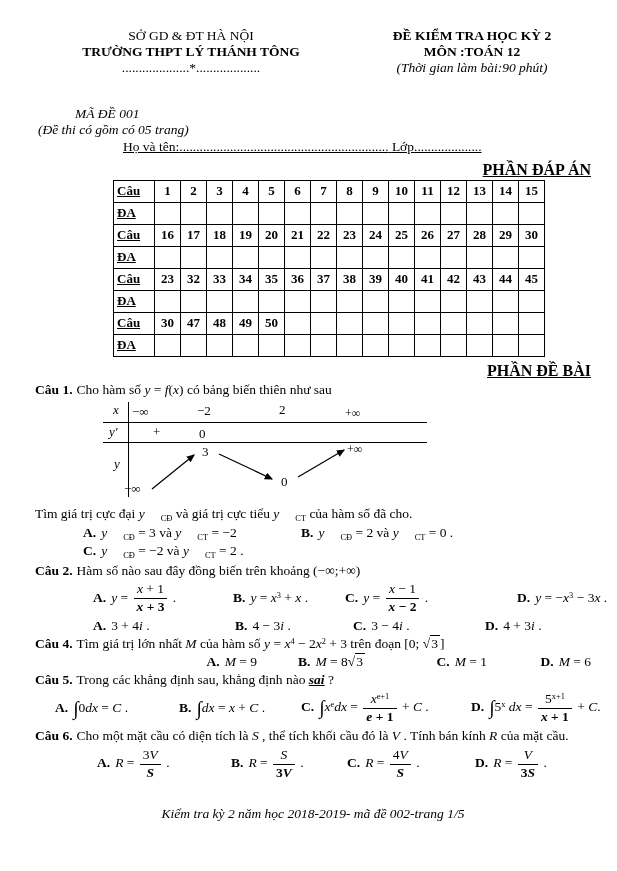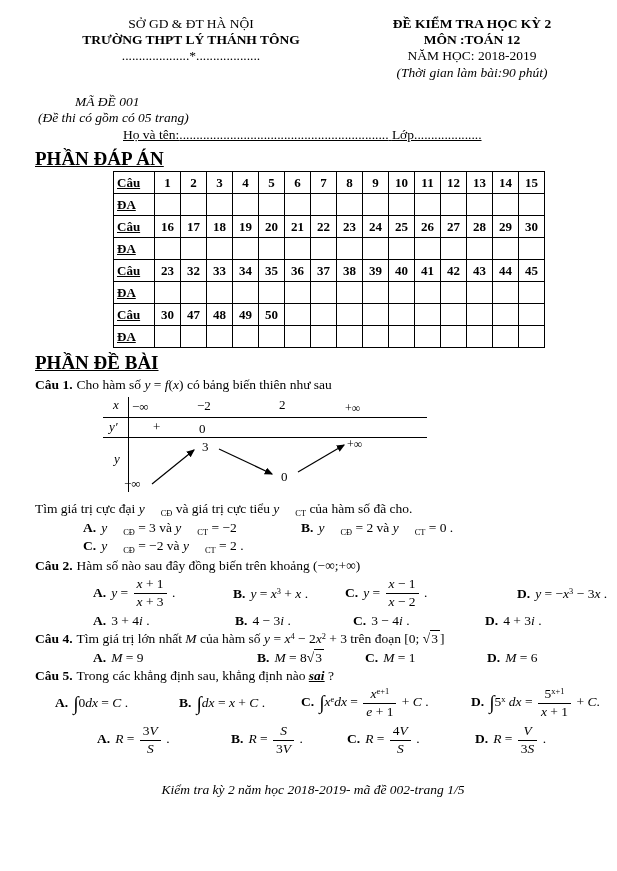--- a/index.html
+++ b/index.html
@@ -1,61 +1,61 @@
 <!DOCTYPE html>
 <html><head>
 <meta charset="utf-8">
 <style>
   html,body{margin:0;padding:0;background:#fff;}
   body{width:617px;height:871px;overflow:hidden;color:#000;
        font-family:"Liberation Serif","DejaVu Serif",serif;font-size:13.5px;line-height:1.2;}
-  .page{box-sizing:border-box;width:617px;height:812px;padding:16px 26px 0 35px;}
+  .page{box-sizing:border-box;width:617px;height:812px;padding:16px 26px 0 35px;margin-top:12px;}
 
   
   .hdr-row{display:flex;justify-content:space-between;margin-left:22px;height:74px;}
   .hdr-left{width:268px;text-align:center;}
   .hdr-right{width:238px;text-align:center;}
   .bold{font-weight:bold;}
   .ital{font-style:italic;}
   .code-line{padding-left:40px;font-style:italic;margin:4px 0 0 0;}
   .pages-line{padding-left:3px;font-style:italic;margin:0;}
   .name-line{padding-left:88px;margin:1px 0 0 0;text-decoration:underline;}
 
   
-  .sec-title{text-align:left;font-weight:bold;text-decoration:underline;font-size:19px;margin:4px 0 1px 0;}
+  .sec-title{text-align:right;font-weight:bold;text-decoration:underline;font-size:16px;margin:4px 0 1px 0;}
 
   
   .ans-table{border-collapse:collapse;margin:1px 0 0 78px;}
   .ans-table th,.ans-table td{border:1px solid #000;height:21px;padding:0;
       font-weight:bold;font-size:13px;text-align:center;}
   .ans-table th{width:37px;text-decoration:underline;text-align:left;padding-left:3px;}
   .ans-table td{width:25px;}
 
   
   .qline{margin:2px 0 0 0;}
   .qnum{font-weight:bold;margin-right:4px;}
   .opts{display:grid;margin:1px 0;}
   .opt{white-space:nowrap;}
   .olab{font-weight:bold;margin-right:5px;}
   .o1{padding-left:48px;grid-template-columns:218px auto;}
   .o2{padding-left:58px;grid-template-columns:140px 112px 172px auto;align-items:center;margin:3px 0;}
   .o3{padding-left:58px;grid-template-columns:142px 118px 132px auto;}
-  .o4{padding-left:58px;grid-template-columns:164px 108px 122px auto;margin:2px 0;}
+  .o4{padding-left:58px;grid-template-columns:164px 108px 122px auto;margin:2px 0;text-align:right;}
   .o5{padding-left:20px;grid-template-columns:124px 122px 170px auto;align-items:center;margin:3px 0;}
   .o6{padding-left:62px;grid-template-columns:134px 116px 128px auto;align-items:center;margin:4px 0 2px 0;}
 
   
   .sg-i{font-style:italic;}
   .sg-bi{font-weight:bold;font-style:italic;text-decoration:underline;}
   .sg-sub{font-size:0.62em;vertical-align:-0.35em;letter-spacing:0;padding-left:16px;}
   .sg-sup{font-size:0.62em;vertical-align:0.5em;}
   .sg-int{font-size:1.45em;line-height:1;vertical-align:-0.14em;font-style:italic;}
   .frac{display:inline-block;text-align:center;vertical-align:middle;margin:0 2px;line-height:1.1;}
   .frac .num{display:block;padding:0 3px 1px 3px;border-bottom:1px solid #000;}
-  .frac .den{display:block;padding:1px 3px 0 3px;}
+  .frac .den{display:block;padding:1px 3px 0 3px;font-weight:bold;}
   .sqrt{white-space:nowrap;}
   .sqrt .vinc{border-top:1px solid #000;padding:0 2px 0 1px;}
 
   
   .bbt{position:relative;width:345px;height:103px;margin:3px 0 1px 60px;font-size:13px;}
   .bbt span{position:absolute;}
   .b-vline{position:absolute;left:33px;top:1px;width:1px;height:95px;background:#000;}
   .b-h1{position:absolute;left:8px;top:21px;width:324px;height:1px;background:#000;}
   .b-h2{position:absolute;left:8px;top:41px;width:324px;height:1px;background:#000;}
   .b-xl{left:18px;top:1px;font-style:italic;}
@@ -82,21 +82,20 @@
 
   <div class="hdr-row">
     <div class="hdr-left">
       <div>SỞ GD &amp; ĐT HÀ NỘI</div>
       <div class="bold">TRƯỜNG THPT LÝ THÁNH TÔNG</div>
       <div>....................*...................</div>
     </div>
     <div class="hdr-right">
       <div class="bold">ĐỀ KIỂM TRA HỌC KỲ 2</div>
       <div class="bold">MÔN :TOÁN 12</div>
-      <div>NĂM HỌC: 2018-2019</div>
       <div class="ital">(Thời gian làm bài:90 phút)</div>
     </div>
   </div>
 
   <p class="code-line">MÃ ĐỀ 001</p>
   <p class="pages-line">(Đề thi có gồm có 05  trang)</p>
   <p class="name-line"><span>Họ và tên:</span><span>..............................................................</span> <span>Lớp</span><span>....................</span></p>
 
   <div class="sec-title">PHẦN ĐÁP ÁN</div>
 
@@ -324,20 +323,21 @@
     <p class="qline"><span class="qnum">Câu 5.</span><span><span>Trong các khẳng định sau, khẳng định nào </span><span class="sg-bi">sai</span><span> ?</span></span></p>
     <div class="opts o5">
       <span class="opt"><span class="olab">A.</span><span><span class="sg-int">∫</span><span>0</span><span class="sg-i">dx</span><span> = </span><span class="sg-i">C</span><span> .</span></span></span>
       <span class="opt"><span class="olab">B.</span><span><span class="sg-int">∫</span><span class="sg-i">dx</span><span> = </span><span class="sg-i">x</span><span> + </span><span class="sg-i">C</span><span> .</span></span></span>
       <span class="opt"><span class="olab">C.</span><span><span class="sg-int">∫</span><span class="sg-i">x</span><span class="sg-sup">e</span><span class="sg-i">dx</span><span> = </span><span class="frac"><span class="num"><span class="sg-i">x</span><span class="sg-sup">e+1</span></span><span class="den"><span class="sg-i">e</span><span> + 1</span></span></span><span> + </span><span class="sg-i">C</span><span> .</span></span></span>
       <span class="opt"><span class="olab">D.</span><span><span class="sg-int">∫</span><span>5</span><span class="sg-sup">x</span><span> </span><span class="sg-i">dx</span><span> = </span><span class="frac"><span class="num"><span>5</span><span class="sg-sup">x+1</span></span><span class="den"><span class="sg-i">x</span><span> + 1</span></span></span><span> + </span><span class="sg-i">C</span><span>.</span></span></span>
     </div>
   </div>
 
   <div>
+    <p class="qline"><span class="qnum">Câu 6.</span><span><span>Cho một mặt cầu có diện tích là  </span><span class="sg-i">S</span><span> , thể tích khối cầu đó là  </span><span class="sg-i">V</span><span> . Tính bán kính  </span><span class="sg-i">R</span><span>  của mặt cầu.</span></span></p>
     <div class="opts o6">
       <span class="opt"><span class="olab">A.</span><span><span class="sg-i">R</span><span> = </span><span class="frac"><span class="num"><span>3</span><span class="sg-i">V</span></span><span class="den"><span class="sg-i">S</span></span></span><span> .</span></span></span>
       <span class="opt"><span class="olab">B.</span><span><span class="sg-i">R</span><span> = </span><span class="frac"><span class="num"><span class="sg-i">S</span></span><span class="den"><span>3</span><span class="sg-i">V</span></span></span><span> .</span></span></span>
       <span class="opt"><span class="olab">C.</span><span><span class="sg-i">R</span><span> = </span><span class="frac"><span class="num"><span>4</span><span class="sg-i">V</span></span><span class="den"><span class="sg-i">S</span></span></span><span> .</span></span></span>
       <span class="opt"><span class="olab">D.</span><span><span class="sg-i">R</span><span> = </span><span class="frac"><span class="num"><span class="sg-i">V</span></span><span class="den"><span>3</span><span class="sg-i">S</span></span></span><span> .</span></span></span>
     </div>
   </div>
 
   <p class="footer">Kiểm tra kỳ 2 năm học 2018-2019- mã đề 002-trang 1/5</p>
 

